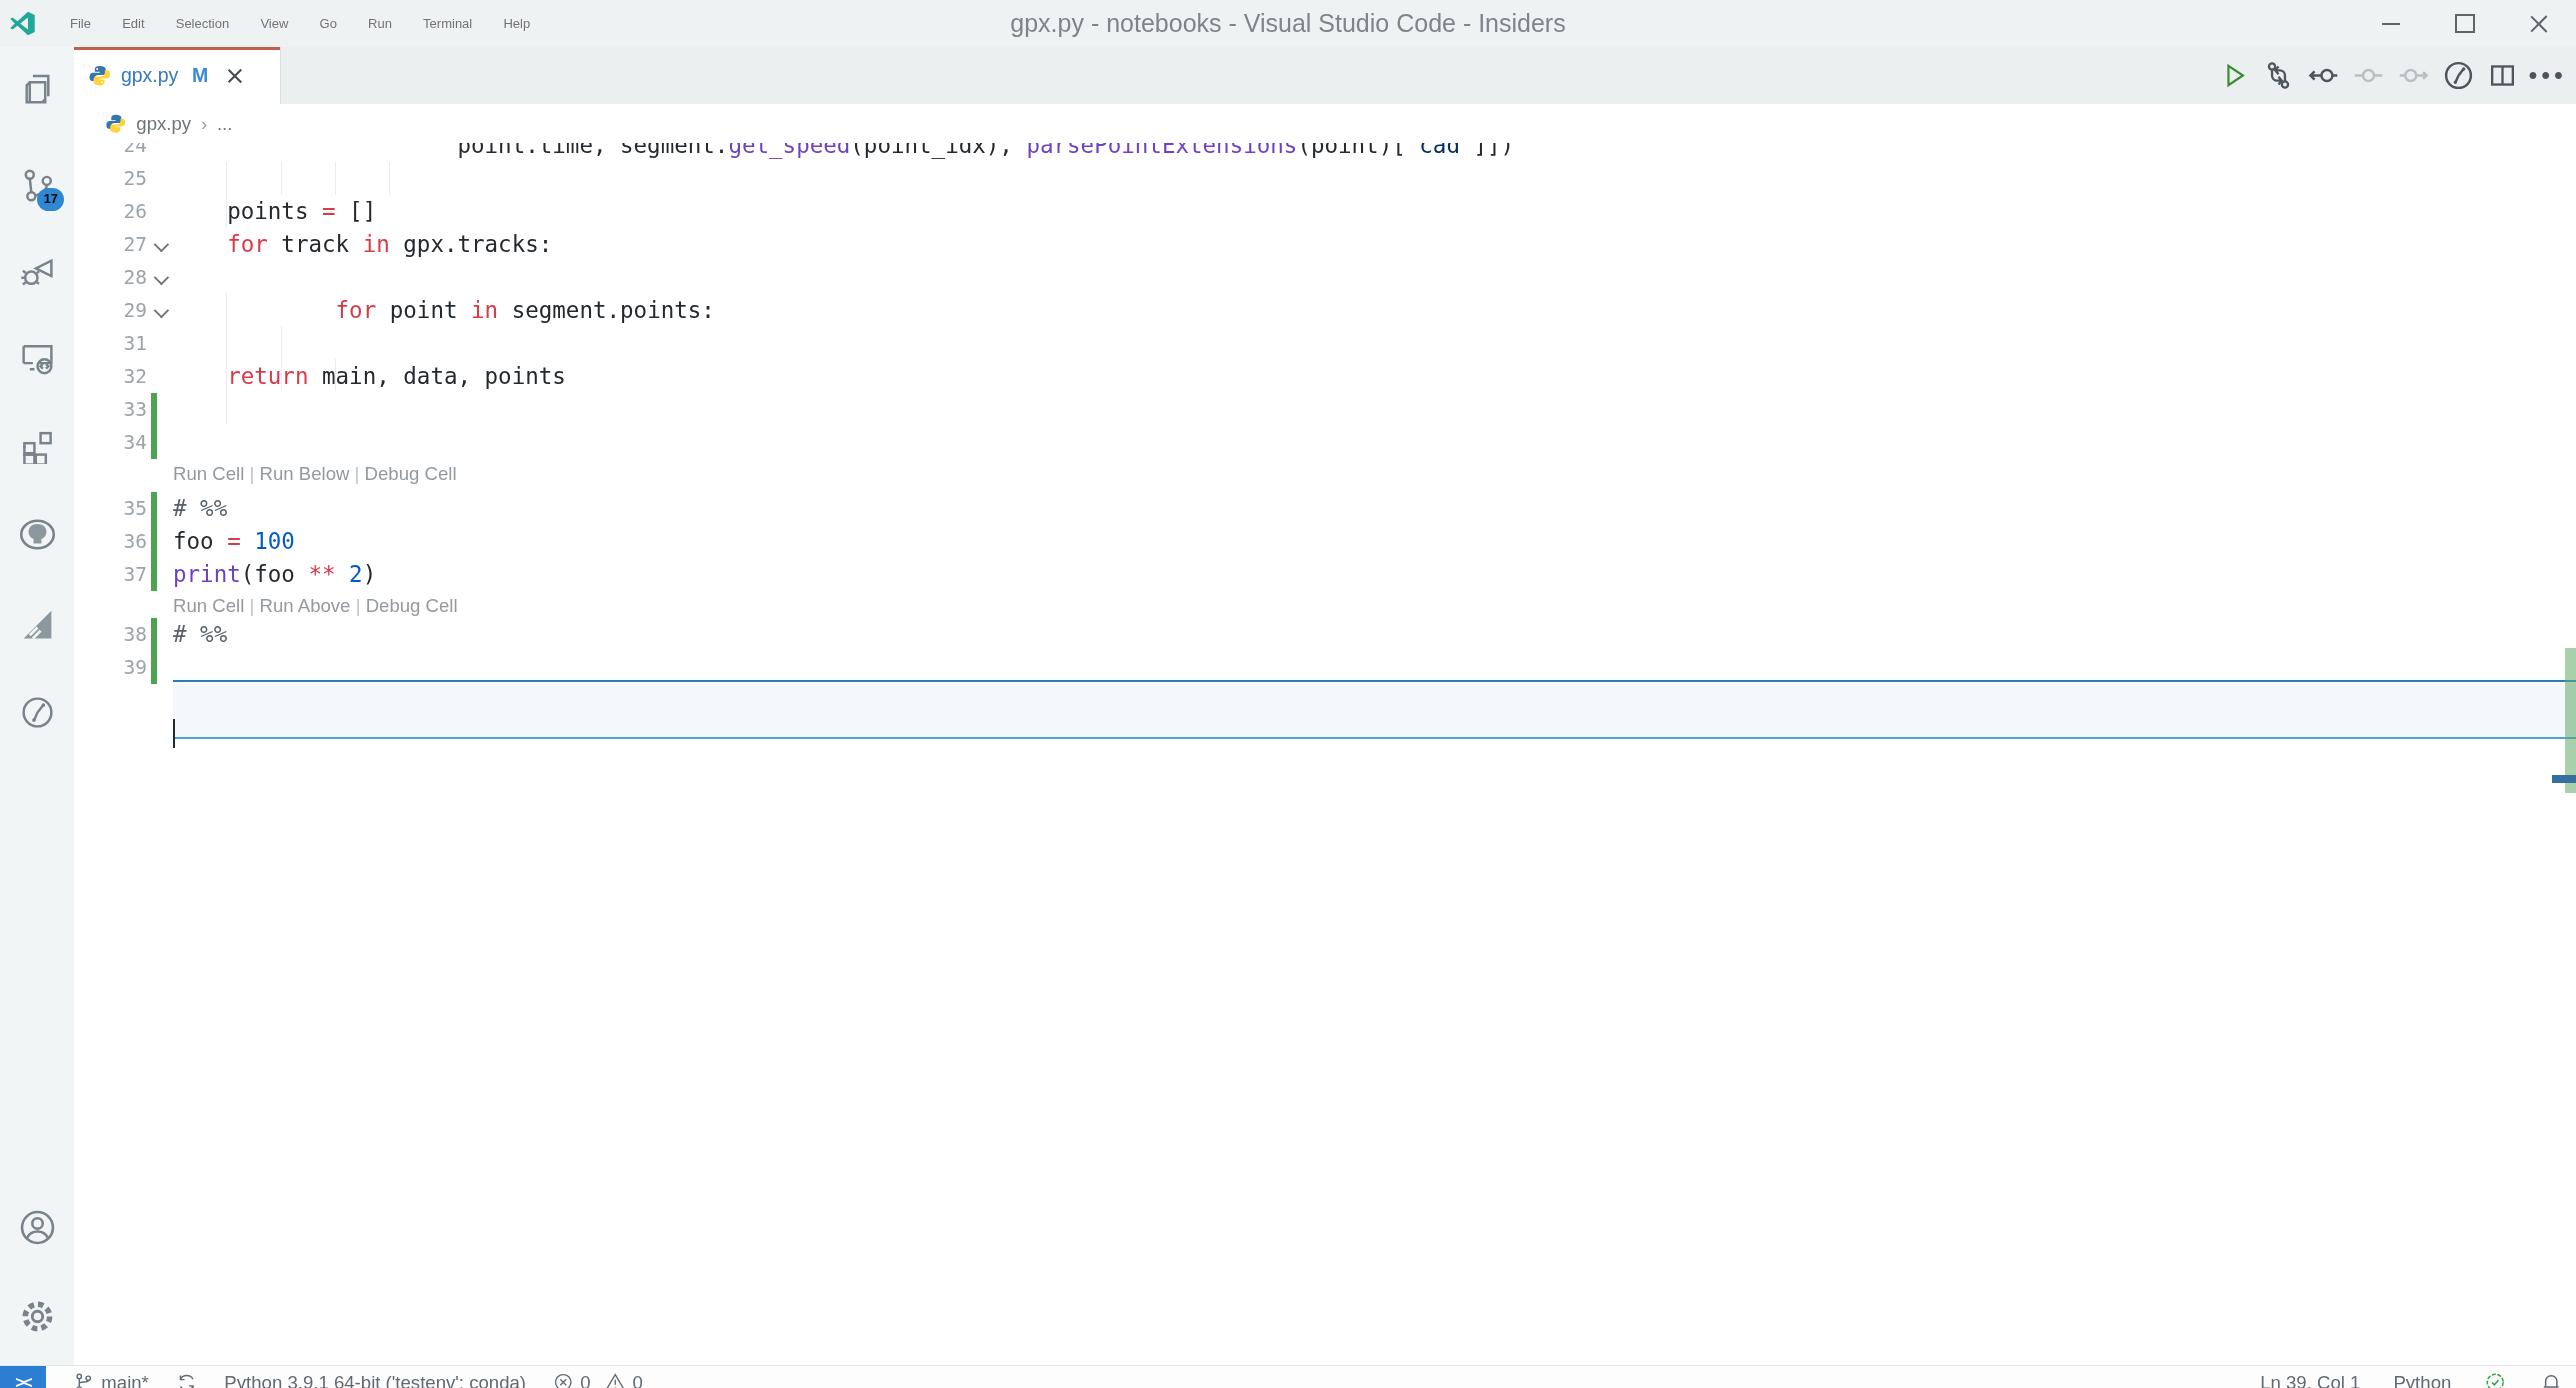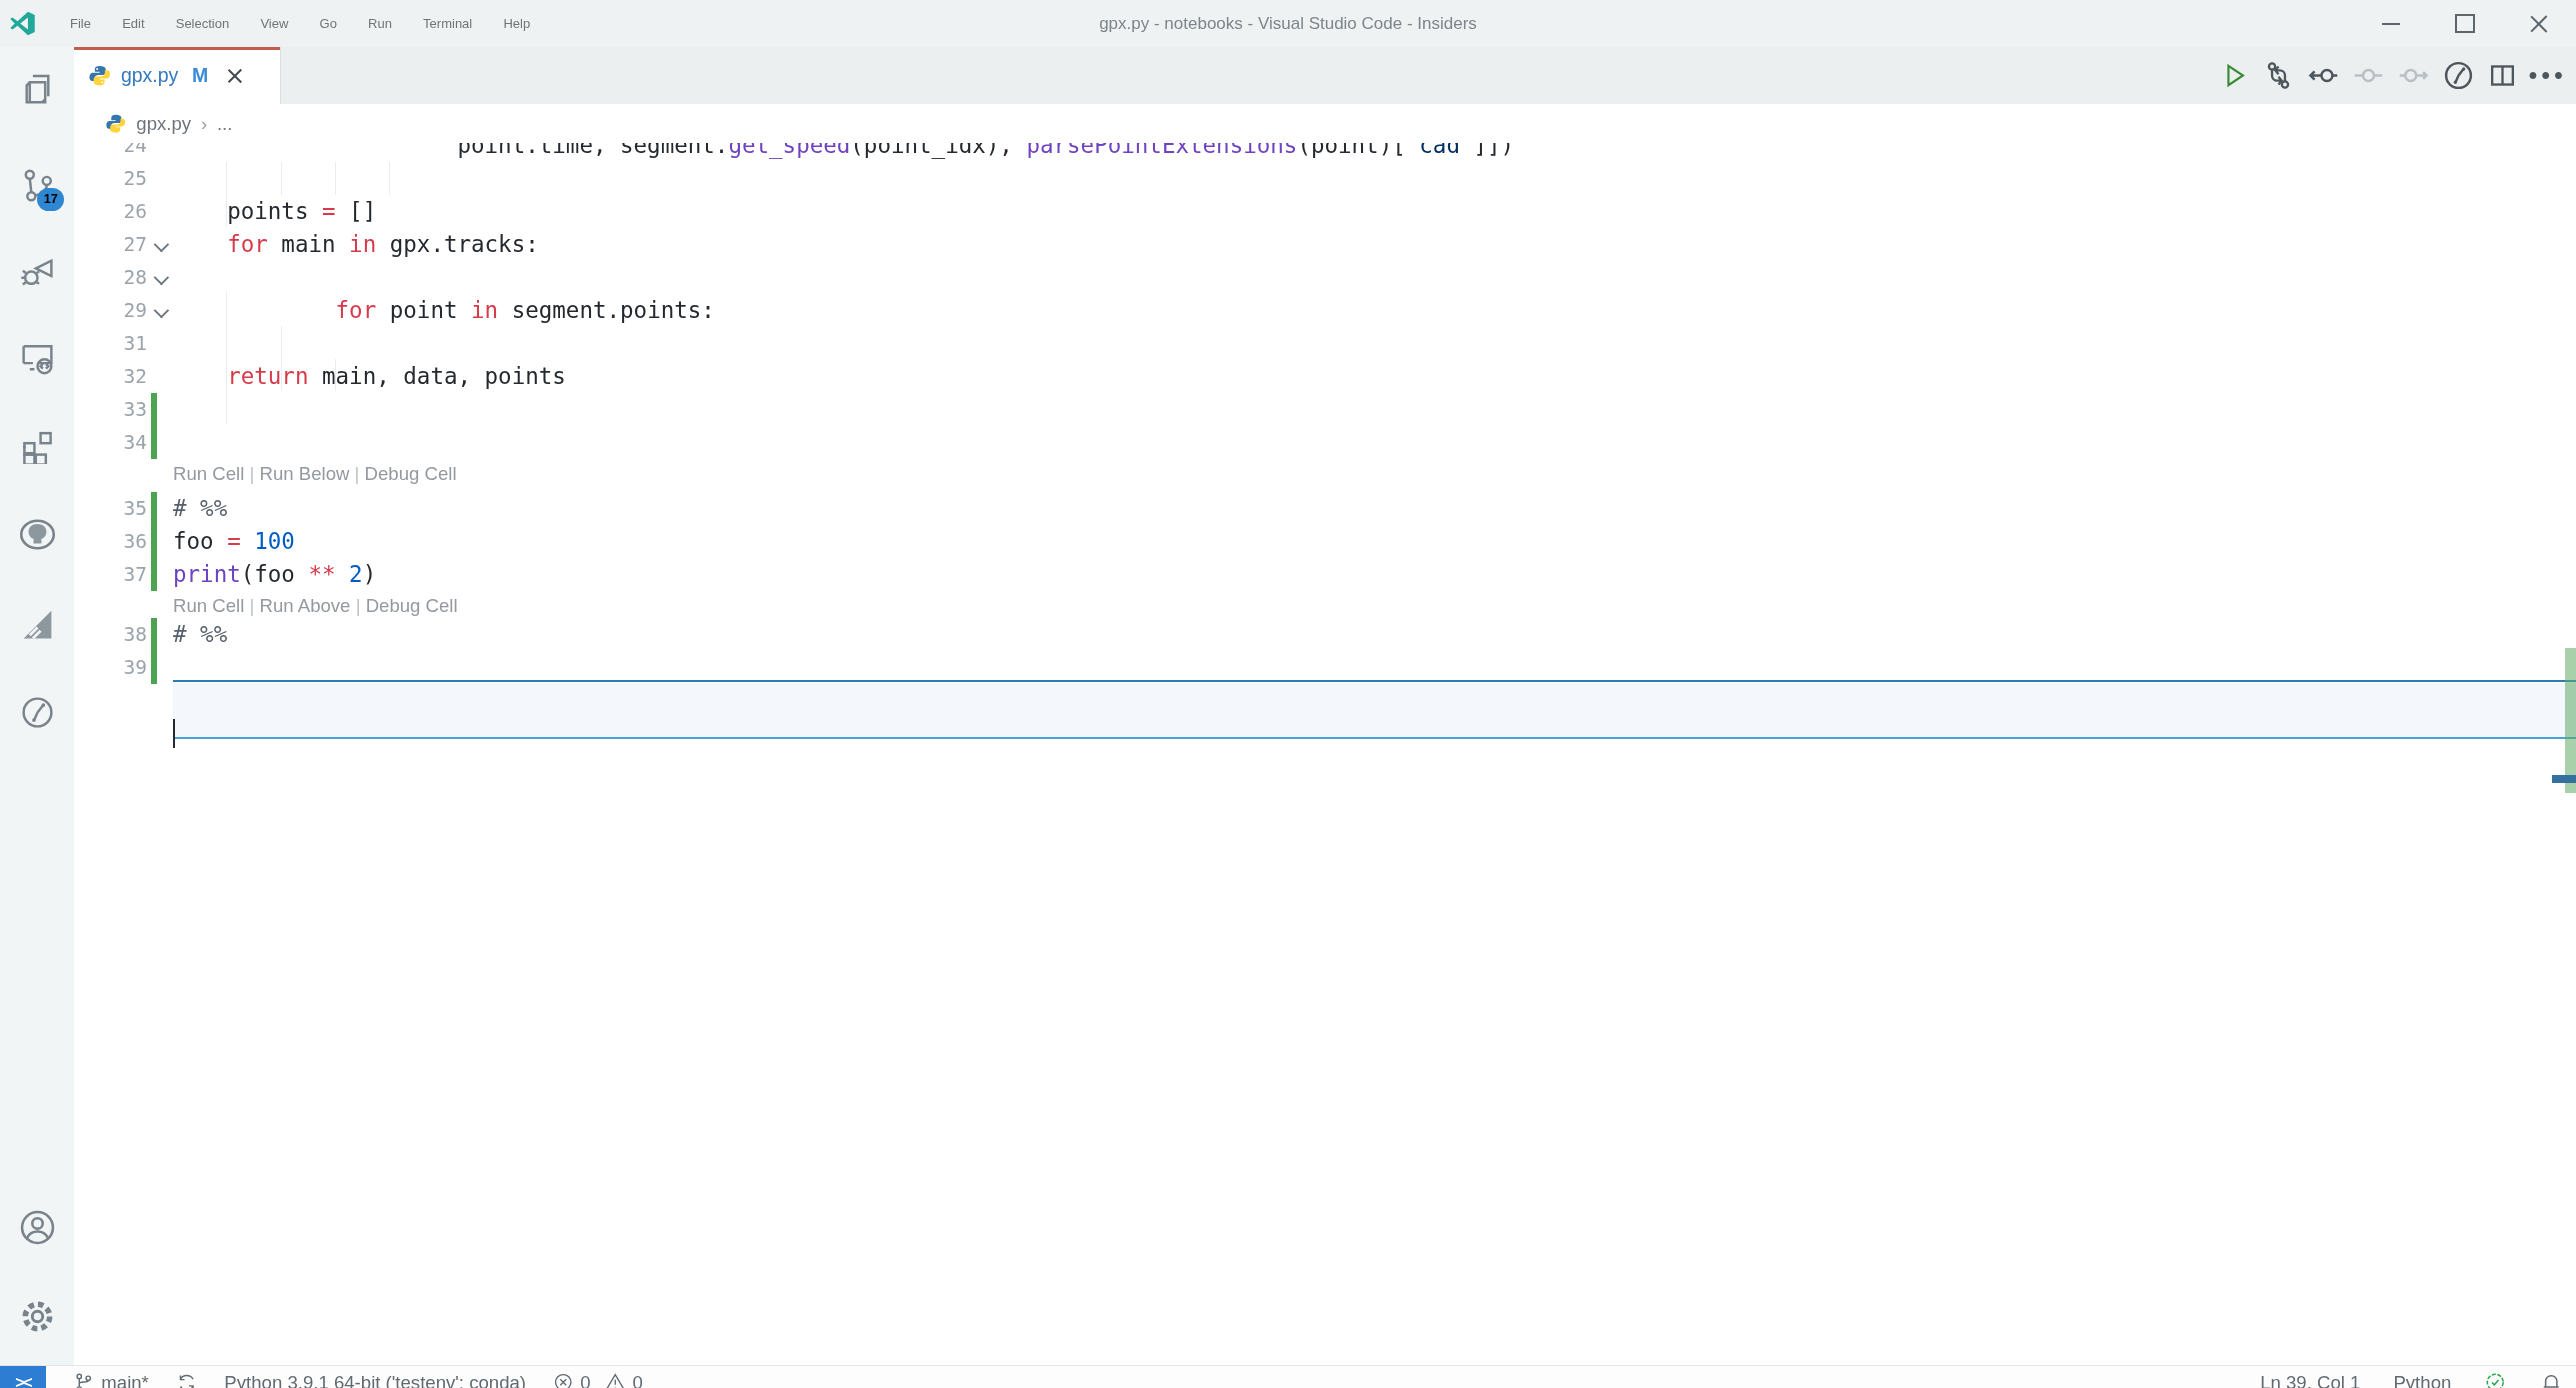--- a/index.html
+++ b/index.html
@@ -4,21 +4,21 @@
 <style>
   html,body{margin:0;padding:0;width:2576px;height:1389px;overflow:hidden;background:#fff;
     font-family:"Liberation Sans",sans-serif;-webkit-font-smoothing:antialiased;}
   #app{position:relative;width:2576px;height:1389px;background:#fff;}
 
   
   #titlebar{position:absolute;left:0;top:0;width:2576px;height:47px;background:#eff2f3;display:flex;align-items:center;}
   #logo{width:29px;height:29px;margin:0 17.6px 0 7.8px;flex:none;}
   #menus{display:flex;align-items:center;}
   .menu-item{font-size:13px;color:#737373;padding:5.9px 15.6px;border-radius:4.9px;cursor:default;}
-  #win-title{position:absolute;left:0;right:0;text-align:center;font-size:17px;color:#7d858b;pointer-events:none;}
+  #win-title{position:absolute;left:0;right:0;text-align:center;font-size:25px;color:#7d858b;pointer-events:none;}
   #win-controls{position:absolute;right:0;top:0;height:47px;display:flex;}
   .winbtn{width:74px;height:47px;display:flex;align-items:center;justify-content:center;}
   .glyph-min{width:17.6px;height:2px;background:#5d666d;}
   .glyph-max{width:15.6px;height:15.6px;border:2px solid #5d666d;}
   .glyph-x{position:relative;width:17.6px;height:17.6px;}
   .glyph-x::before,.glyph-x::after{content:"";position:absolute;left:-2px;top:7.8px;width:21.5px;height:2px;background:#5d666d;}
   .glyph-x::before{transform:rotate(45deg);} .glyph-x::after{transform:rotate(-45deg);}
 
   
   #activitybar{position:absolute;left:0;top:47px;width:74px;height:1318px;background:#f2f5f6;}
@@ -291,21 +291,21 @@
           <div class="gutter">
             <span class="ln">26</span>
           </div>
           <div class="content"><span class="t-p">    points </span><span class="t-k">=</span><span class="t-p"> []</span></div>
         </div>
         <div class="row">
           <div class="gutter">
             <span class="ln">27</span>
             <span class="fold"></span>
           </div>
-          <div class="content"><span class="t-p">    </span><span class="t-k">for</span><span class="t-p"> main </span><span class="t-k">in</span><span class="t-p"> gpx.tracks:</span></div>
+          <div class="content"><span class="t-p">    </span><span class="t-k">for</span><span class="t-p"> track </span><span class="t-k">in</span><span class="t-p"> gpx.tracks:</span></div>
         </div>
         <div class="row">
           <div class="gutter">
             <span class="ln">28</span>
             <span class="fold"></span>
           </div>
         </div>
         <div class="row">
           <div class="gutter">
             <span class="ln">29</span>

